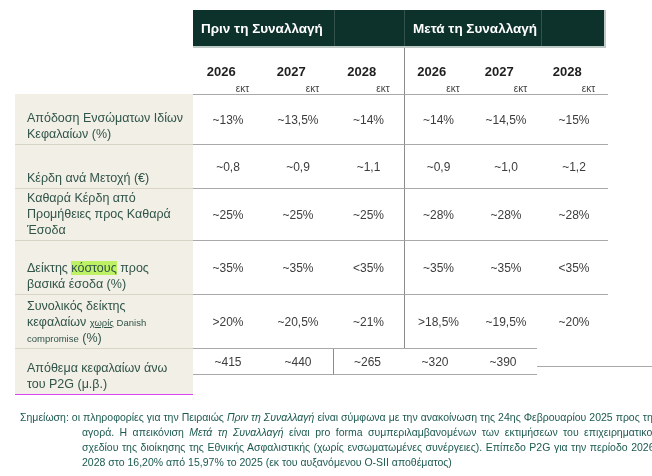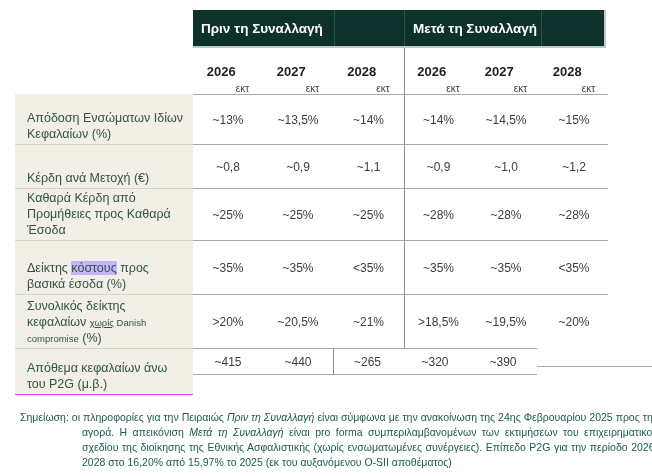--- a/index.html
+++ b/index.html
@@ -81,21 +81,21 @@
   .vrow .val { border-top: none; }
   .vrow.vtop { height: 27px; border-top: 1px solid #a9a9a9; }
   .vrow.vtop .val { border-bottom: 1px solid #a9a9a9; height: 26px; }
   .vrow.vempty { height: 20px; }
   .vrow.vempty .val { border-bottom: 1px solid #a9a9a9; height: 19px; }
 
   
   .seg-italic { font-style: italic; }
   .seg-small { font-size: 9.5px; }
   .seg-small-underline { font-size: 9.5px; text-decoration: underline; }
-  .seg-highlight { background: #c4b5fd; }
+  .seg-highlight { background: #bef264; }
 
   
   .footnote {
     position: absolute;
     left: 20px; top: 410px; width: 638px;
     color: #1c5a50;
     font-size: 10.5px;
     line-height: 15px;
     text-align: justify;
     padding-left: 62px;

